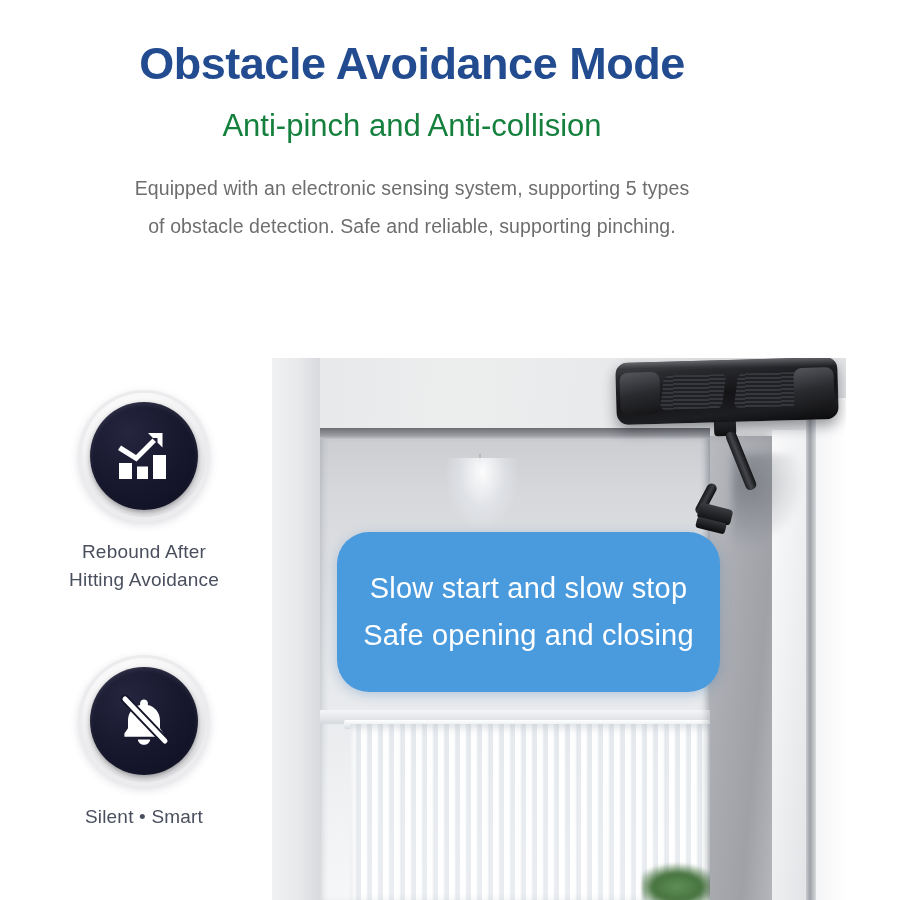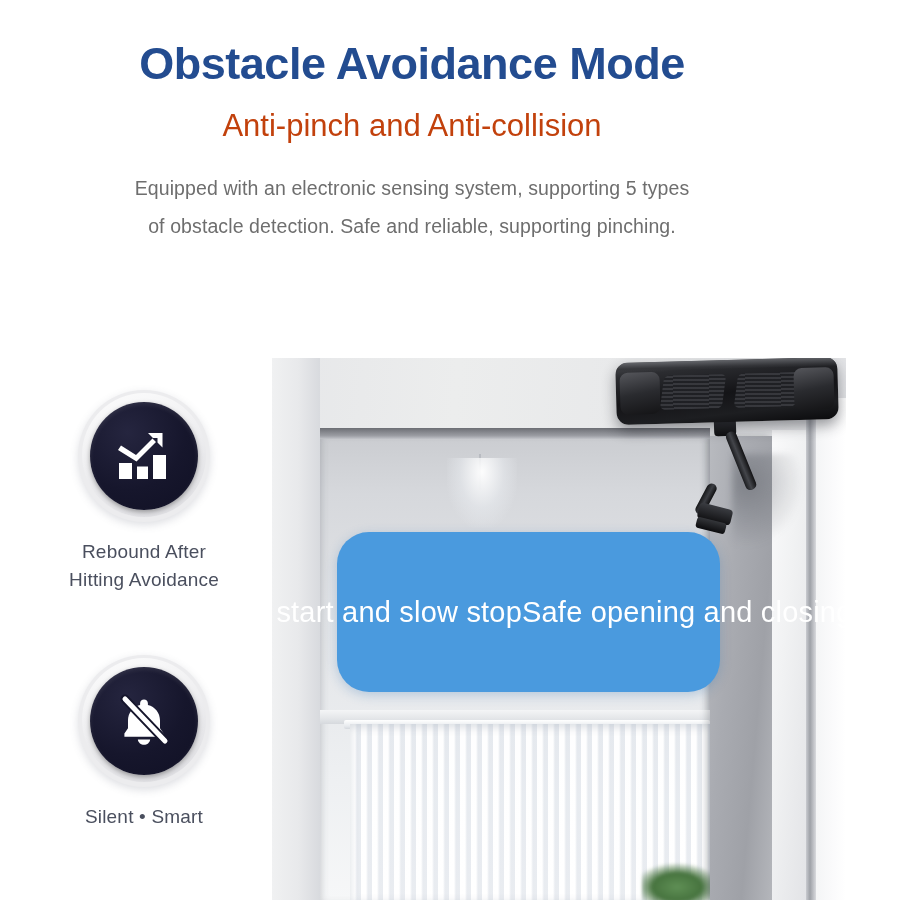--- a/index.html
+++ b/index.html
@@ -11,21 +11,21 @@
   }
   .page{position:absolute;inset:0;}
 
   
   .header{position:absolute;left:0;top:0;width:824px;text-align:center;}
   .title{
     font-size:45px;font-weight:700;letter-spacing:-0.5px;
     color:#234c90;margin:0;padding-top:40px;line-height:1.08;
   }
   .subtitle{
-    font-size:31px;font-weight:400;color:#c2410c;
+    font-size:31px;font-weight:400;color:#15803d;
     margin:0;padding-top:20px;line-height:1.1;
   }
   .desc{
     margin:0 auto;padding-top:26px;width:700px;
     font-size:19.5px;font-weight:300;color:#6e6e6e;
     line-height:1.95;letter-spacing:0.1px;
   }
   .desc .l{display:block;}
 
   
@@ -201,21 +201,21 @@
     position:absolute;left:460px;top:96px;width:70px;height:92px;
     background:radial-gradient(ellipse at 20% 30%,rgba(70,74,82,.42) 0%,rgba(120,124,132,0) 72%);
     filter:blur(3px);
   }
 
   
   .callout{
     position:absolute;left:337px;top:532px;width:383px;height:160px;
     background:#4a9ade;border-radius:32px;
     box-shadow:0 3px 12px rgba(45,110,175,.28);
-    display:flex;flex-direction:row;
+    display:flex;flex-direction:column;
     align-items:center;justify-content:center;
     z-index:6;
   }
   .callout .l{
     display:block;color:#ffffff;font-size:29px;font-weight:400;
     line-height:1.62;letter-spacing:.2px;text-align:center;
     white-space:nowrap;
   }
 </style>
 </head>

